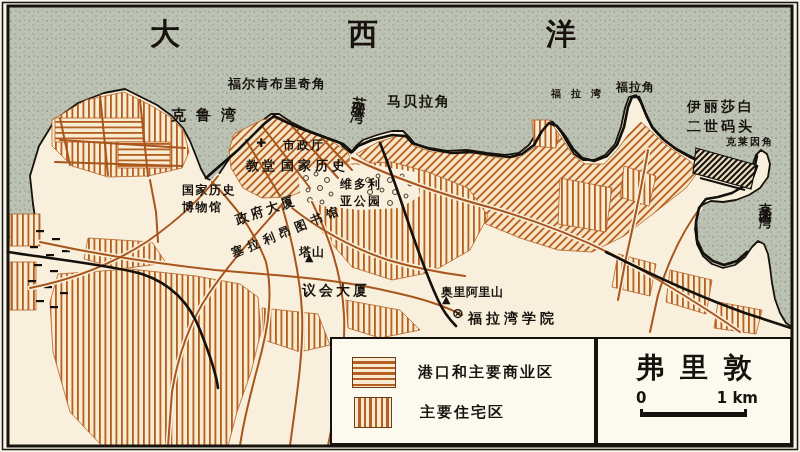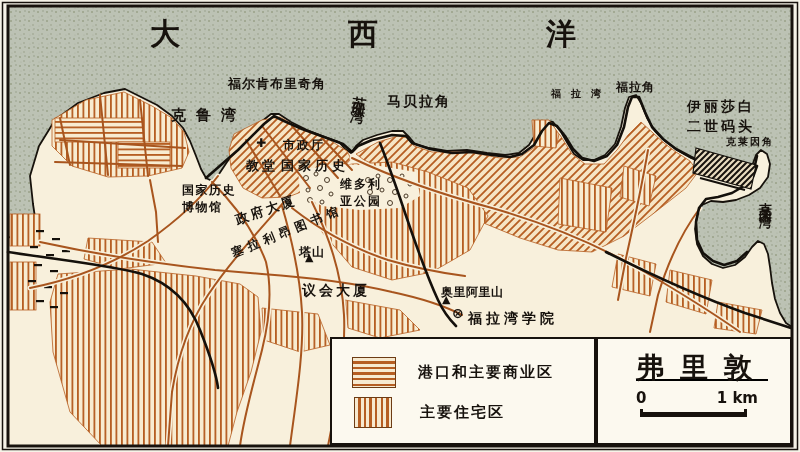--- a/index.html
+++ b/index.html
@@ -7,21 +7,21 @@
        font-family:"DejaVu Sans",sans-serif;}
   .figure{position:relative;width:800px;height:452px;}
   svg{position:absolute;left:0;top:0;}
   
   #labels-layer{position:absolute;left:0;top:0;width:800px;height:452px;pointer-events:none;}
   .map-label{position:absolute;color:#17120d;font-weight:700;line-height:1.45;
              white-space:pre-line;transform-origin:0 0;}
   .map-label.vertical{writing-mode:vertical-rl;}
   .map-marker{position:absolute;color:#17120d;font-weight:700;line-height:1;transform-origin:0 0;}
   
-  .info-box{position:absolute;background:#fcf9ef;border:2.5px solid #17120d;box-sizing:border-box;text-decoration:underline;}
+  .info-box{position:absolute;background:#fcf9ef;border:2.5px solid #17120d;box-sizing:border-box;}
   #legend-box{left:330px;top:337px;width:266px;height:108px;}
   .legend-row{position:absolute;display:flex;align-items:center;}
   .legend-row .swatch{box-sizing:border-box;border:1px solid #6d3c14;}
   #legend-swatch-commercial{width:44px;height:31px;
     background:repeating-linear-gradient(to bottom,#f7ead0 0px,#f7ead0 3.2px,#b65e22 3.2px,#b65e22 5.6px);}
   #legend-swatch-residential{width:38px;height:31px;
     background:repeating-linear-gradient(to right,#f7ead0 0px,#f7ead0 3.2px,#b65e22 3.2px,#b65e22 5.6px);}
   .legend-label{font-size:15px;font-weight:700;color:#17120d;margin-left:22px;letter-spacing:2px;}
   #title-box{left:596px;top:337px;width:196px;height:108px;}
   .map-title{margin-top:10px;text-align:center;font-size:28px;font-weight:700;

